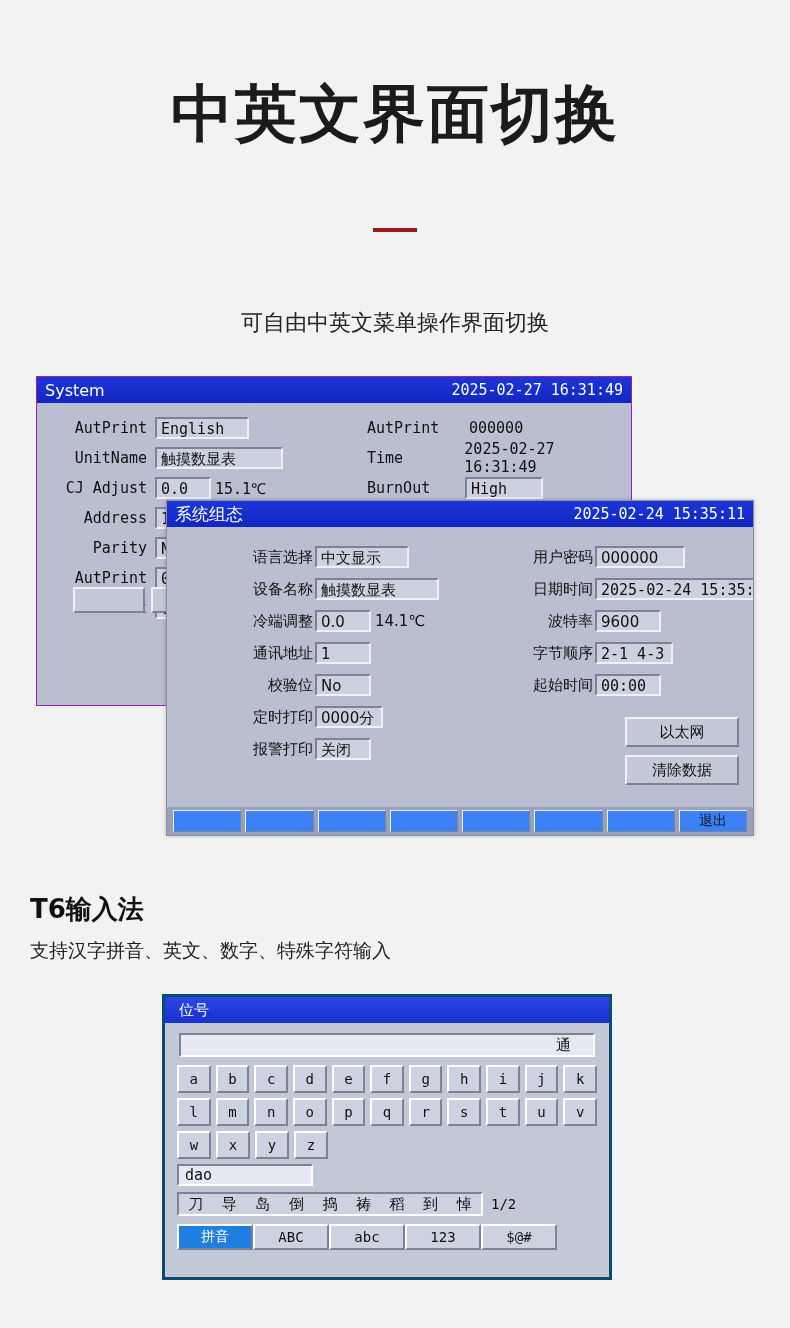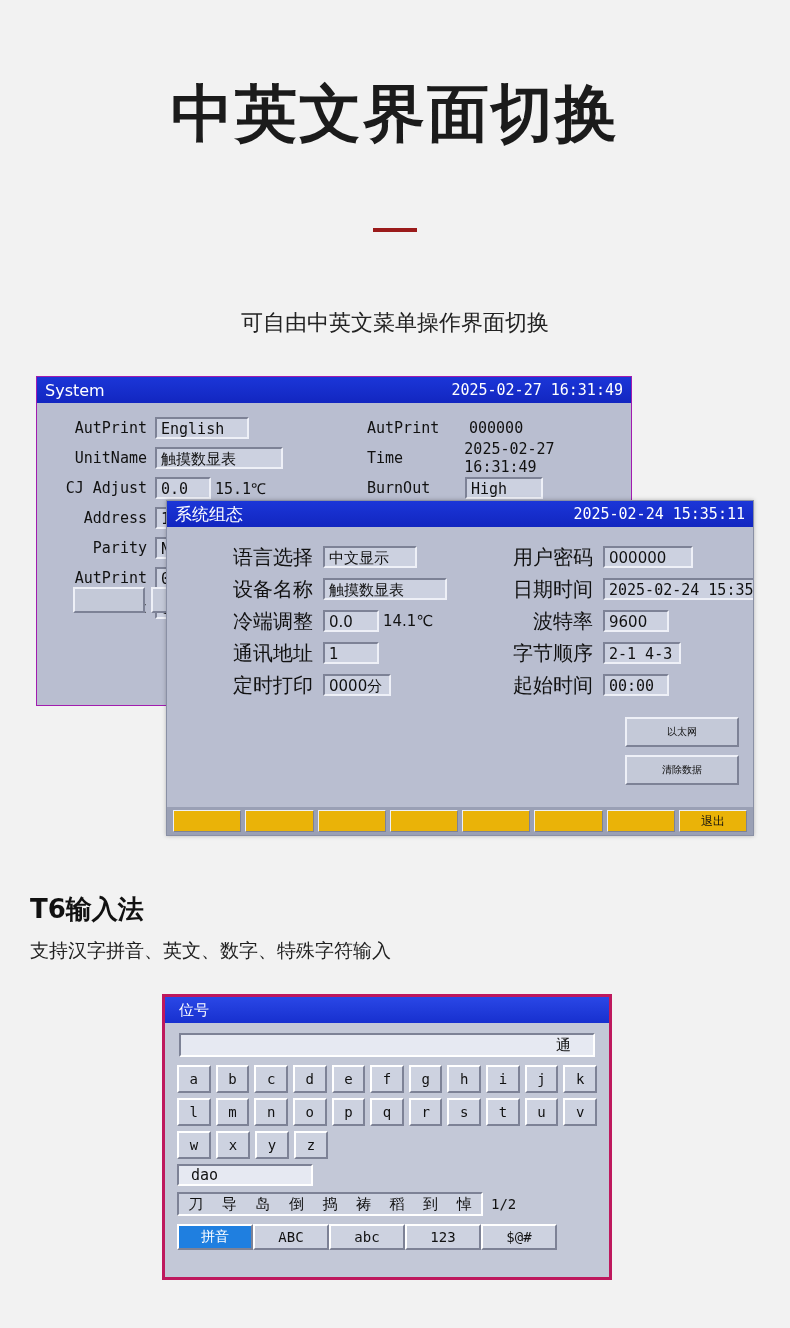--- a/index.html
+++ b/index.html
@@ -84,60 +84,60 @@
     position:absolute;left:166px;top:500px;width:588px;height:336px;
     background:#b9bed0;
     border:1px solid #8a90a5;
     box-sizing:border-box;
     font-family:"DejaVu Sans","Liberation Sans",sans-serif;
     overflow:hidden;
     box-shadow:0 0 4px rgba(0,0,0,.25);
   }
   .cn-body{position:relative;height:278px;}
   .cn-row{display:flex;align-items:center;height:32px;}
-  .cn-lbl{width:118px;text-align:right;padding-right:10px;font-size:20px;color:#111;}
+  .cn-lbl{width:118px;text-align:right;padding-right:2px;font-size:15px;color:#111;}
   .cn-left{position:absolute;left:28px;top:14px;}
   .cn-right{position:absolute;left:330px;top:14px;}
   .cn-right .cn-lbl{width:96px;}
   .side-btns{position:absolute;right:14px;top:190px;}
   .side-btn{
     width:110px;height:26px;margin-bottom:8px;
-    background:#c4c9d8;font-size:10px;color:#111;
+    background:#c4c9d8;font-size:15px;color:#111;
     display:flex;align-items:center;justify-content:center;
     border-top:2px solid #eef0f7;border-left:2px solid #eef0f7;
     border-right:2px solid #7d8296;border-bottom:2px solid #7d8296;
   }
   .cn-footer{
     position:absolute;left:0;bottom:0;width:100%;height:28px;
     background:#9aa0b5;
     display:flex;align-items:center;gap:4px;padding:0 6px;
     box-sizing:border-box;
   }
   .foot-btn{
-    flex:1;height:20px;background:#eab308;
+    flex:1;height:20px;background:#3b82f6;
     border-top:1px solid #eef0f7;border-left:1px solid #eef0f7;
     border-right:1px solid #7d8296;border-bottom:1px solid #7d8296;
-    font-size:12px;color:#111;display:flex;align-items:center;justify-content:center;
+    font-size:14px;color:#111;display:flex;align-items:center;justify-content:center;
   }
 
   
   .t6-title{
     position:absolute;left:30px;top:892px;
     font-size:26px;font-weight:bold;color:#111;
     font-family:"DejaVu Sans",sans-serif;
   }
   .t6-sub{
     position:absolute;left:30px;top:938px;
     font-size:19px;color:#222;
     font-family:"DejaVu Sans",sans-serif;
   }
   .kb-screen{
     position:absolute;left:162px;top:994px;width:450px;height:286px;
     background:#c3c8d7;
-    border:3px solid #be185d;
+    border:3px solid #0c4a6e;
     box-sizing:border-box;
     font-family:"DejaVu Sans",sans-serif;
     overflow:hidden;
   }
   .kb-title{
     height:26px;background:linear-gradient(to bottom,#2a47e6,#1730cf);
     color:#fff;font-size:15px;display:flex;align-items:center;padding-left:14px;
     box-sizing:border-box;
   }
   .kb-input{
@@ -154,21 +154,21 @@
     border-top:2px solid #fff;border-left:2px solid #fff;
     border-right:2px solid #7d8296;border-bottom:2px solid #7d8296;
     font-size:14px;color:#111;
     display:flex;align-items:center;justify-content:center;
     font-family:"DejaVu Sans Mono",monospace;
   }
   .py-input{
     margin:4px 12px 0 12px;width:136px;height:22px;background:#e6e9f2;
     border-top:2px solid #7d8296;border-left:2px solid #7d8296;
     border-right:2px solid #fff;border-bottom:2px solid #fff;
-    font-size:15px;color:#111;display:flex;align-items:flex-end;padding-left:12px;
+    font-size:15px;color:#111;display:flex;align-items:flex-end;padding-left:6px;
     box-sizing:border-box;font-family:"DejaVu Sans Mono",monospace;
   }
   .cand-line{margin:6px 12px 0 12px;display:flex;align-items:center;}
   .cand-box{
     flex:0 0 auto;width:306px;height:24px;background:#cdd2e0;
     border-top:2px solid #7d8296;border-left:2px solid #7d8296;
     border-right:2px solid #fff;border-bottom:2px solid #fff;
     display:flex;align-items:center;justify-content:space-around;
     font-size:15px;color:#111;box-sizing:border-box;
   }
@@ -271,22 +271,30 @@
       <div class="cn-row">
         <span class="cn-lbl">冷端调整</span>
         <span class="fld" style="width:56px">0.0</span>
         <span class="plain">14.1℃</span>
       </div>
       <div class="cn-row">
         <span class="cn-lbl">通讯地址</span>
         <span class="fld" style="width:56px">1</span>
       </div>
       <div class="cn-row">
+        <span class="cn-lbl">校验位</span>
+        <span class="fld" style="width:56px">No</span>
+      </div>
+      <div class="cn-row">
         <span class="cn-lbl">定时打印</span>
         <span class="fld" style="width:68px">0000分</span>
+      </div>
+      <div class="cn-row">
+        <span class="cn-lbl">报警打印</span>
+        <span class="fld" style="width:56px">关闭</span>
       </div>
     </div>
 
     <div class="cn-right">
       <div class="cn-row">
         <span class="cn-lbl">用户密码</span>
         <span class="fld" style="width:90px">000000</span>
       </div>
       <div class="cn-row">
         <span class="cn-lbl">日期时间</span>

